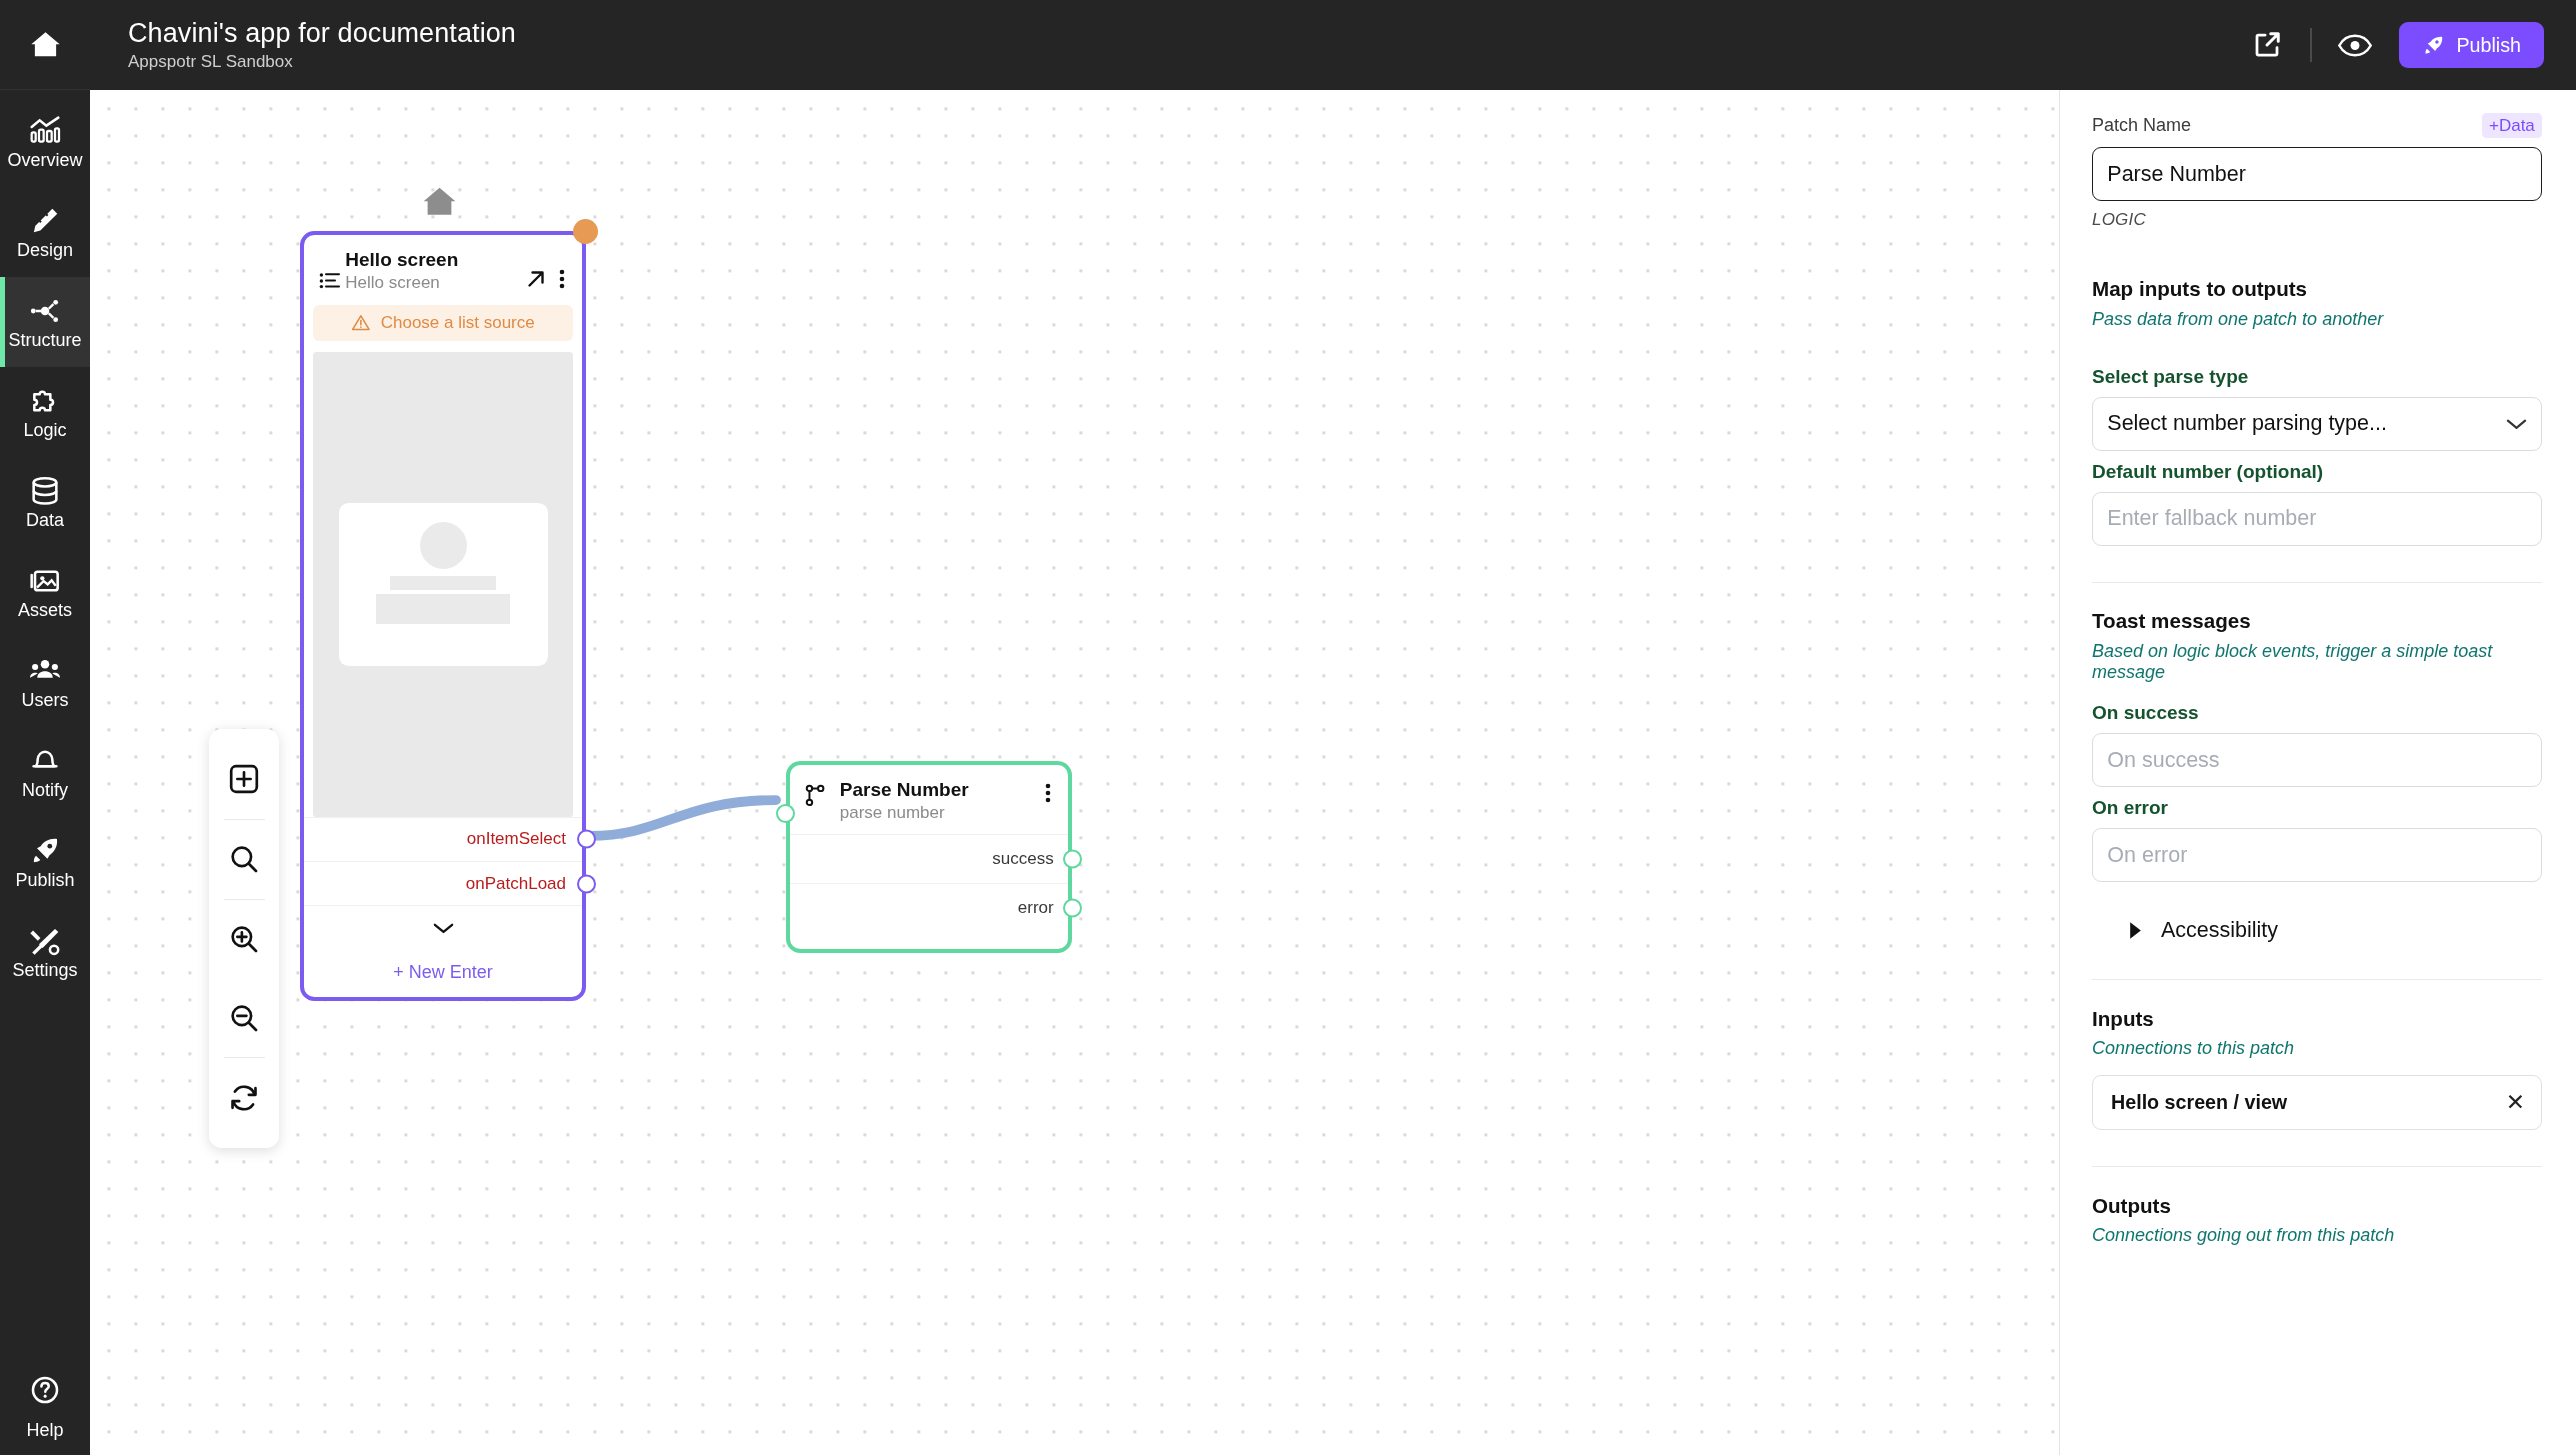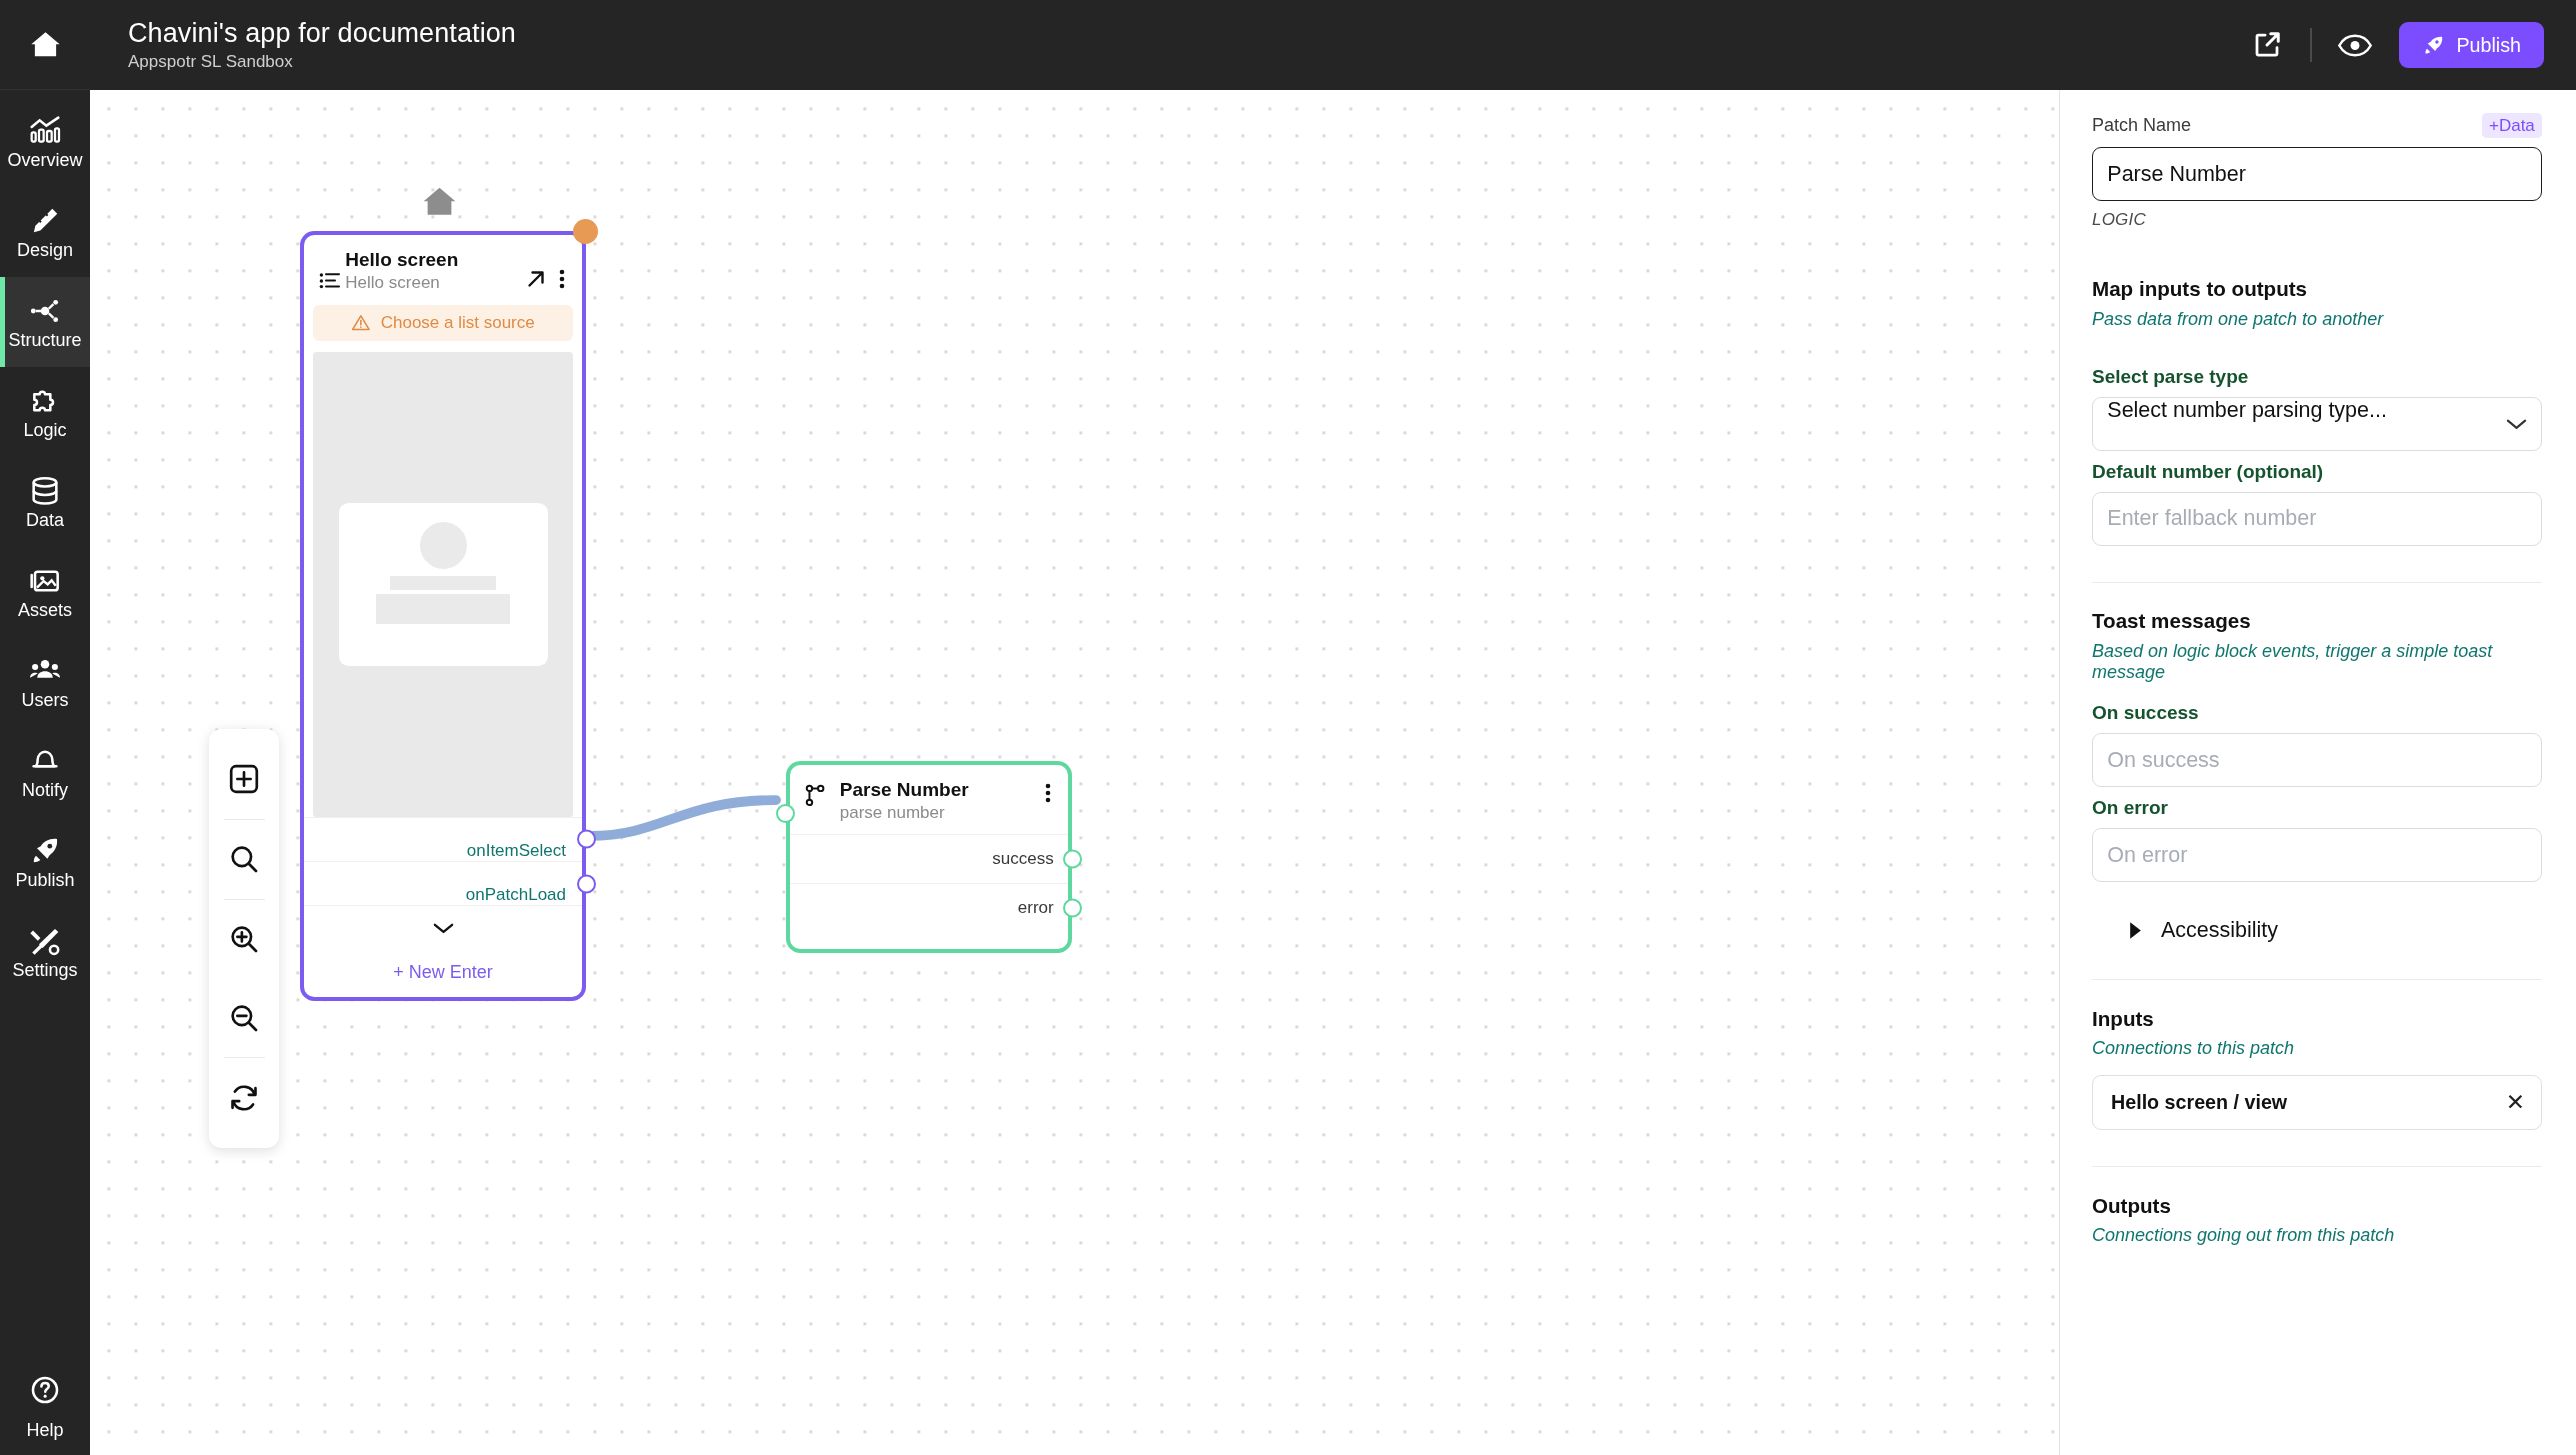--- a/index.html
+++ b/index.html
@@ -107,23 +107,23 @@
     flex:0 0 465px; display:flex; align-items:center; justify-content:center;
   }
   .skeleton-card {
     width:209px; height:163px; background:#fff; border-radius:9.8px;
     display:flex; flex-direction:column; align-items:center; padding-top:19.7px; gap:0;
   }
   .sk-circle { width:47px; height:47px; border-radius:50%; background:#eaeaea; }
   .sk-bar-a { width:106px; height:14.3px; background:#eaeaea; margin-top:6.3px; }
   .sk-bar-b { width:134px; height:29.5px; background:#eaeaea; margin-top:4.5px; }
   .port-row {
-    position:relative; display:flex; align-items:flex-end; justify-content:flex-end;
+    position:relative; display:flex; align-items:center; justify-content:flex-end;
     padding:0 16px 0 10.7px; height:48px; border-top:0.9px solid #f0f0f0;
-    font-size:17px; color:#0f766e;
+    font-size:17px; color:#b91c1c;
   }
   .port-row:first-of-type { border-top:0.9px solid #efefef; }
   .port-dot {
     position:absolute; right:-14.3px; top:50%; transform:translateY(-50%);
     width:19px; height:19px; border-radius:50%;
     background:#fff; border:2.7px solid #7c5cf0;
   }
   .node-more-row { height:47px; display:flex; align-items:center; justify-content:center; border-top:0.9px solid #f0f0f0; cursor:pointer; }
   .new-event {
     height:52px; display:flex; align-items:center; justify-content:center;
@@ -178,21 +178,21 @@
   }
   .soft-input::placeholder { color:#a7acb5; }
   .logic-tag { font-size:17px; color:#4a4a4a; font-style:italic; margin-top:9px; letter-spacing:0.2px; }
   .sec-title { font-size:20.6px; font-weight:700; color:#111; }
   .sec-desc { font-size:18px; color:#0f766e; font-style:italic; margin-top:7.2px; }
   .field-label { font-size:19px; font-weight:700; color:#14532d; }
   .select-wrap { position:relative; margin-top:9px; }
   .select-box {
     width:100%; height:54px; border:1.4px solid #dcdcdc; border-radius:9px;
     padding:0 41px 0 14.3px; font-size:21.5px; color:#111;
-    display:flex; align-items:flex-start; background:#fff; cursor:pointer;
+    display:flex; align-items:center; background:#fff; cursor:pointer;
   }
   .select-chev { position:absolute; right:14.3px; top:50%; transform:translateY(-50%); pointer-events:none; }
   .hr { height:0.9px; background:#eaeaea; border:none; }
   .accordion { display:flex; align-items:center; gap:18px; cursor:pointer; padding-left:36px; }
   .accordion-label { font-size:21.5px; color:#111; }
   .conn-pill {
     margin-top:16px; height:55px; border:1.3px solid #e0e0e0; border-radius:9px;
     display:flex; align-items:center; justify-content:space-between;
     padding:0 16px 0 18px; background:#fff;
   }

